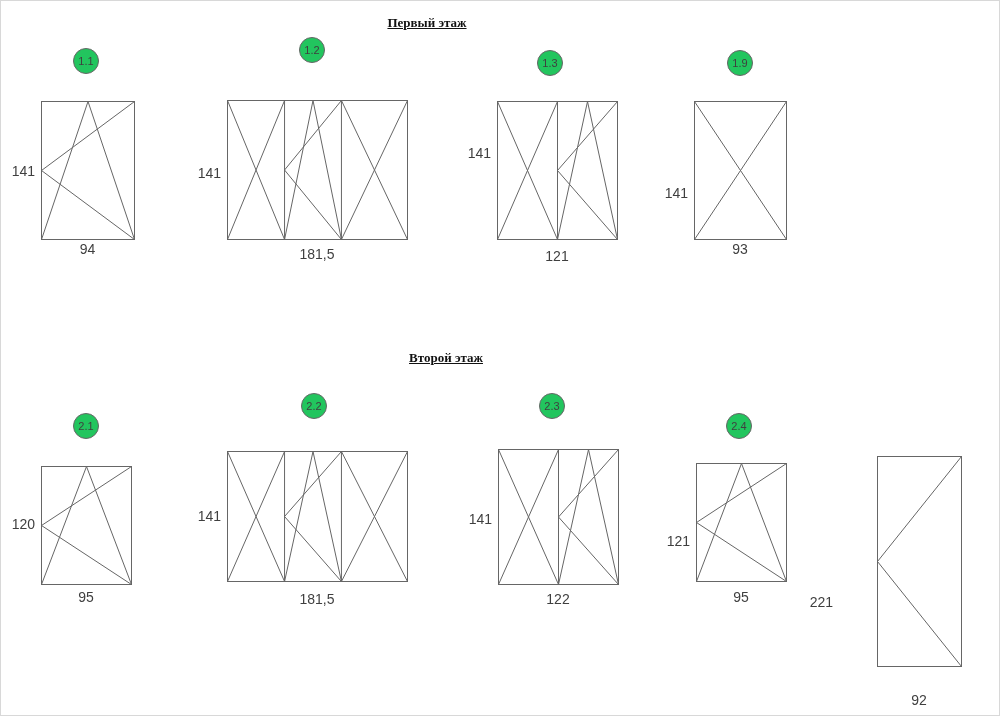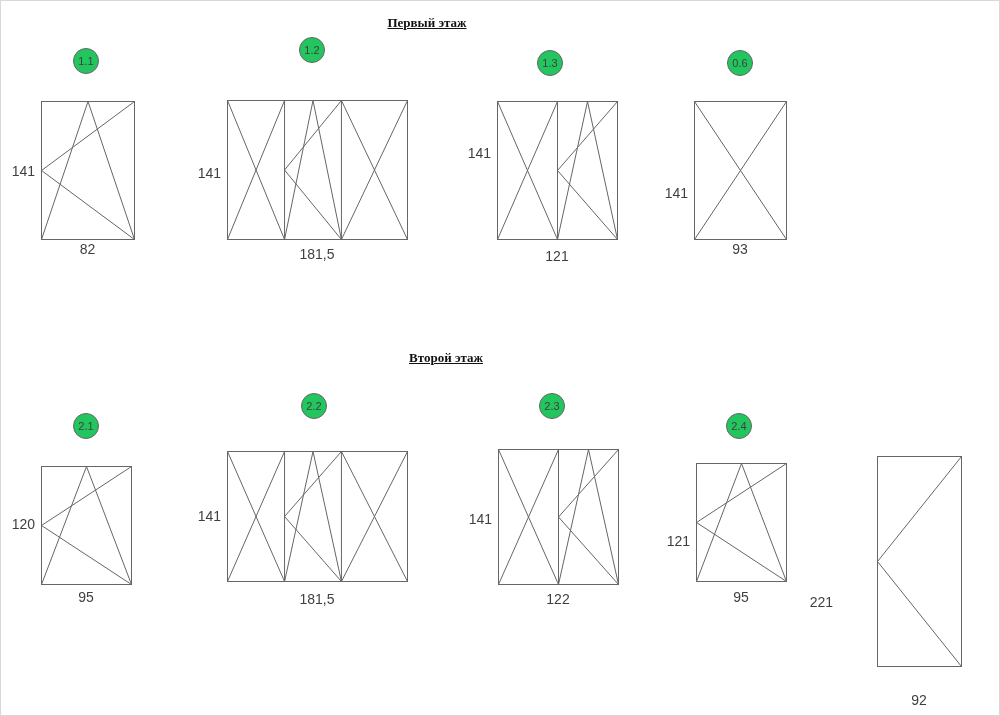--- a/index.html
+++ b/index.html
@@ -56,21 +56,21 @@
       <rect x="0.5" y="0.5" width="93" height="138" fill="none" stroke="#666666" stroke-width="1"></rect>
       <line x1="0.5" y1="69.5" x2="93.5" y2="0.5" stroke="#666666" stroke-width="1"></line>
       <line x1="0.5" y1="69.5" x2="93.5" y2="138.5" stroke="#666666" stroke-width="1"></line>
       <line x1="47" y1="0.5" x2="0.5" y2="138.5" stroke="#666666" stroke-width="1"></line>
       <line x1="47" y1="0.5" x2="93.5" y2="138.5" stroke="#666666" stroke-width="1"></line>
     </svg>
     <div class="ref-circle" style="left: 72px; top: 47px;">
       <span>1.1</span>
     </div>
     <div class="dim h" style="left: -18px; width: 52px; top: 163px;">141</div>
-    <div class="dim w" style="left: 86.5px; top: 241px;">82</div>
+    <div class="dim w" style="left: 86.5px; top: 241px;">94</div>
     <svg class="win-svg" width="181" height="140" style="left: 225.5px; top: 98.5px;">
       <rect x="0.5" y="0.5" width="180" height="139" fill="none" stroke="#666666" stroke-width="1"></rect>
       <line x1="0.5" y1="0.5" x2="57.56" y2="139.5" stroke="#666666" stroke-width="1"></line>
       <line x1="0.5" y1="139.5" x2="57.56" y2="0.5" stroke="#666666" stroke-width="1"></line>
       <line x1="57.56" y1="0.5" x2="57.56" y2="139.5" stroke="#666666" stroke-width="1"></line>
       <line x1="57.56" y1="70" x2="114.44" y2="0.5" stroke="#666666" stroke-width="1"></line>
       <line x1="57.56" y1="70" x2="114.44" y2="139.5" stroke="#666666" stroke-width="1"></line>
       <line x1="86" y1="0.5" x2="57.56" y2="139.5" stroke="#666666" stroke-width="1"></line>
       <line x1="86" y1="0.5" x2="114.44" y2="139.5" stroke="#666666" stroke-width="1"></line>
       <line x1="114.44" y1="0.5" x2="114.44" y2="139.5" stroke="#666666" stroke-width="1"></line>
@@ -96,21 +96,21 @@
       <span>1.3</span>
     </div>
     <div class="dim h" style="left: 438px; width: 52px; top: 145px;">141</div>
     <div class="dim w" style="left: 556px; top: 248px;">121</div>
     <svg class="win-svg" width="93" height="139" style="left: 692.5px; top: 99.5px;">
       <rect x="0.5" y="0.5" width="92" height="138" fill="none" stroke="#666666" stroke-width="1"></rect>
       <line x1="0.5" y1="0.5" x2="92.5" y2="138.5" stroke="#666666" stroke-width="1"></line>
       <line x1="0.5" y1="138.5" x2="92.5" y2="0.5" stroke="#666666" stroke-width="1"></line>
     </svg>
     <div class="ref-circle" style="left: 726px; top: 49px;">
-      <span>0.6</span>
+      <span>1.9</span>
     </div>
     <div class="dim h" style="left: 635px; width: 52px; top: 185px;">141</div>
     <div class="dim w" style="left: 739px; top: 241px;">93</div>
     <div class="floor-title" style="left: 433px; top: 349px; margin-left: 12px;">Второй этаж</div>
     <svg class="win-svg" width="91" height="119" style="left: 39.5px; top: 464.5px;">
       <rect x="0.5" y="0.5" width="90" height="118" fill="none" stroke="#666666" stroke-width="1"></rect>
       <line x1="0.5" y1="59.5" x2="90.5" y2="0.5" stroke="#666666" stroke-width="1"></line>
       <line x1="0.5" y1="59.5" x2="90.5" y2="118.5" stroke="#666666" stroke-width="1"></line>
       <line x1="45.5" y1="0.5" x2="0.5" y2="118.5" stroke="#666666" stroke-width="1"></line>
       <line x1="45.5" y1="0.5" x2="90.5" y2="118.5" stroke="#666666" stroke-width="1"></line>

